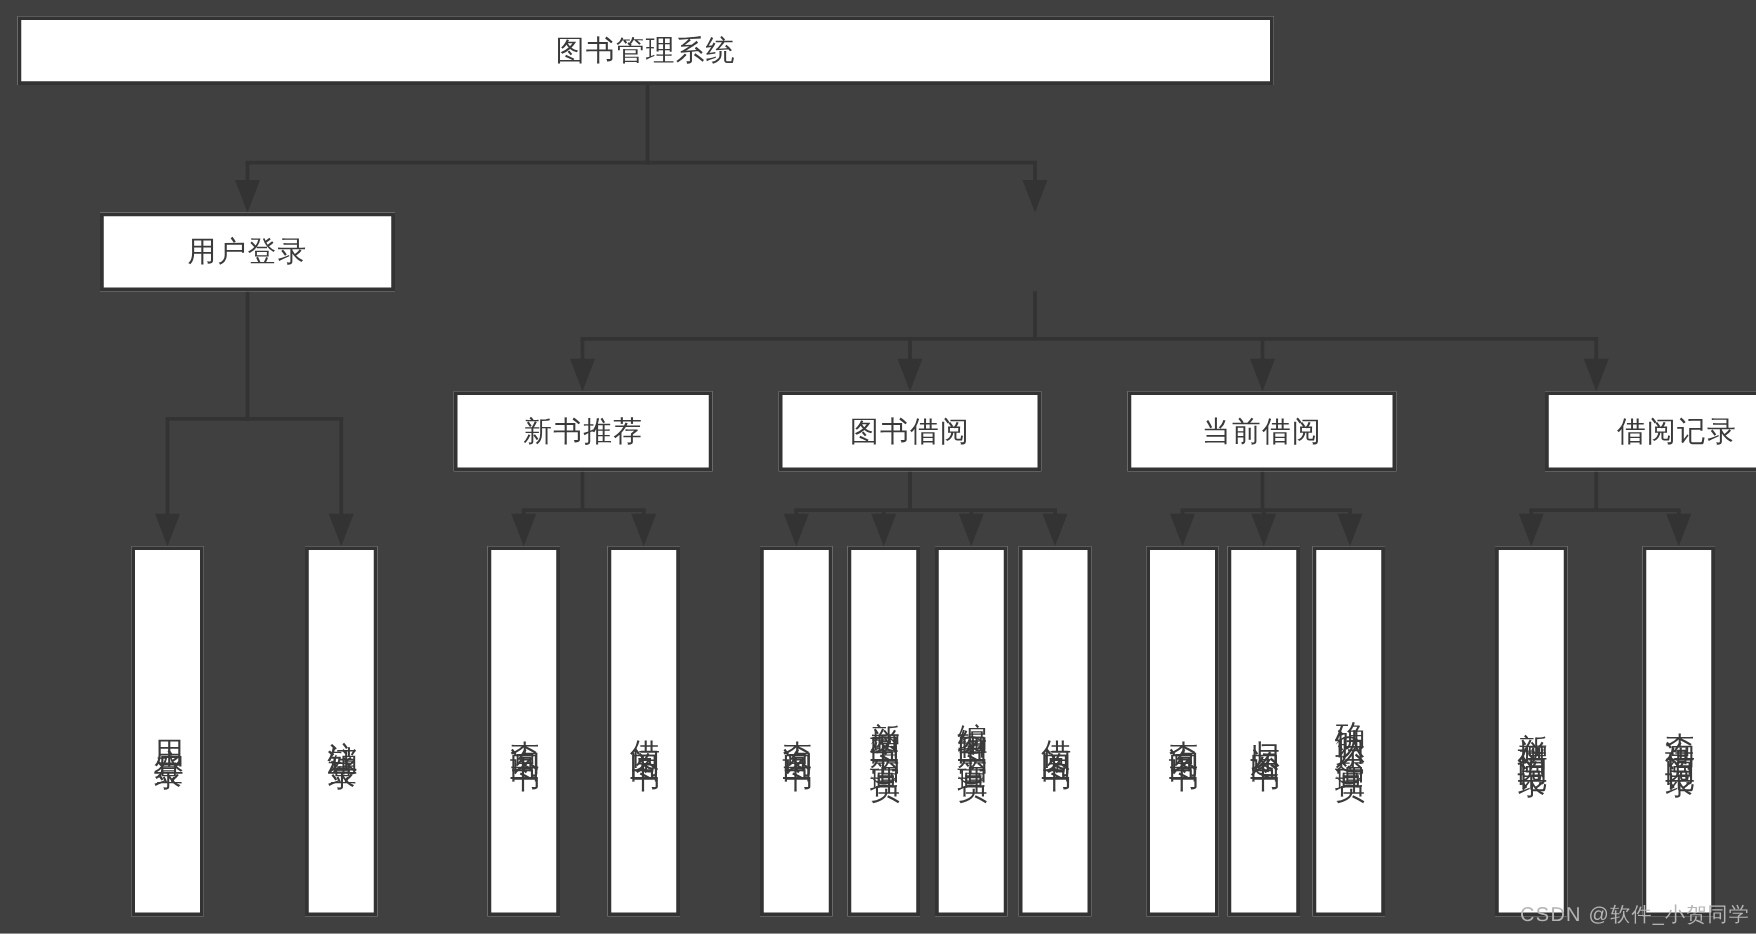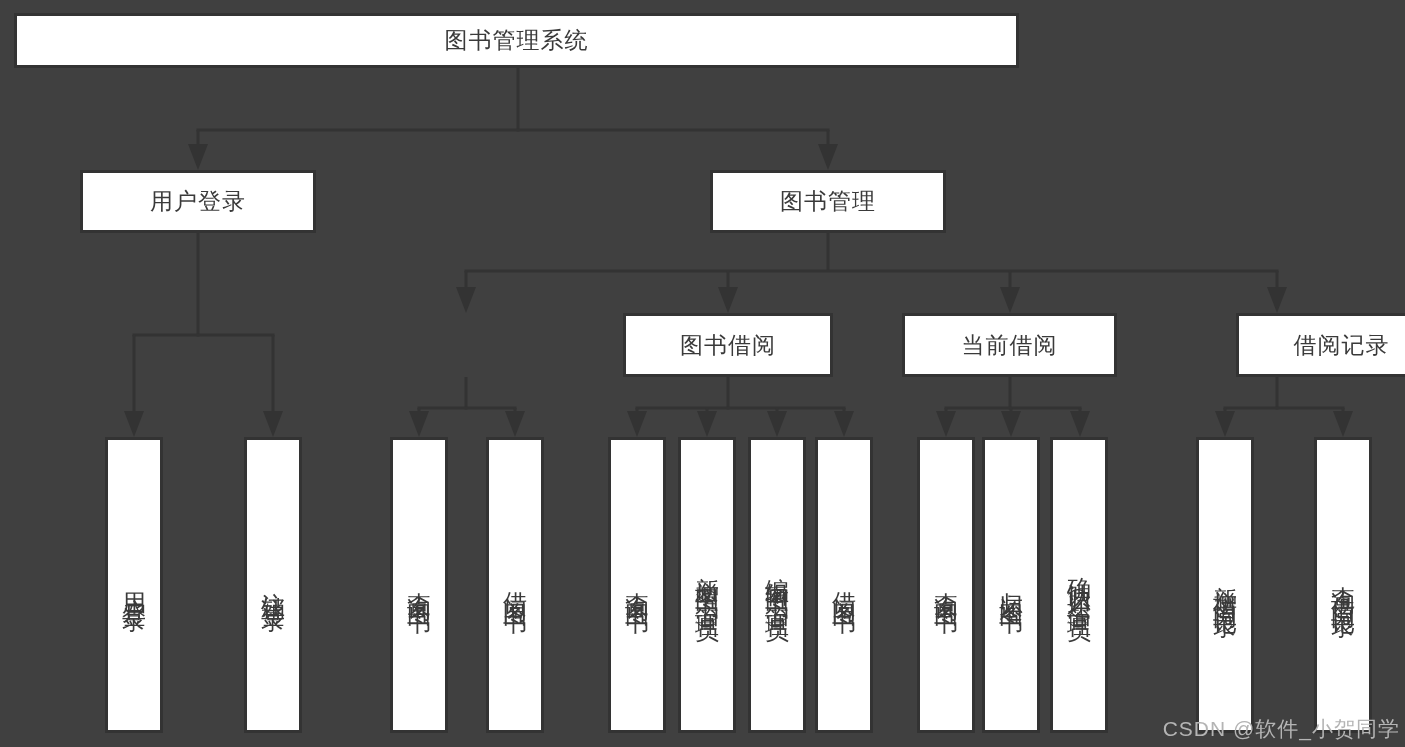--- a/index.html
+++ b/index.html
@@ -42,21 +42,21 @@
     text-orientation: mixed;
     font-size: 24px;
     letter-spacing: 6px;
     line-height: 1;
   }
   .watermark {
     position: absolute;
     right: 5px;
     bottom: 4px;
     color: #b4b4b4;
-    font-size: 21px;
+    font-size: 16px;
     letter-spacing: 1px;
     z-index: 5;
   }
 </style>
 </head>
 <body>
 
 <div class="canvas">
 
   <svg class="connectors" viewBox="0 0 1405 747" xmlns="http://www.w3.org/2000/svg">
@@ -124,22 +124,22 @@
       <polygon points="1001,411 1021,411 1011,437"></polygon>
       <polygon points="1070,411 1090,411 1080,437"></polygon>
       <polygon points="1215,411 1235,411 1225,437"></polygon>
       <polygon points="1333,411 1353,411 1343,437"></polygon>
     </g>
   </svg>
 
   <div class="node h-node" style="left:14px; top:13px; width:1005px; height:55px;">图书管理系统</div>
 
   <div class="node h-node" style="left:80px; top:170px; width:236px; height:63px;">用户登录</div>
-  <div class="node h-node" style="left:710px; top:170px; width:236px; height:63px;">图书管理</div>
 
+  <div class="node h-node" style="left:363px; top:313px; width:207px; height:64px;">新书推荐</div>
   <div class="node h-node" style="left:902px; top:313px; width:215px; height:64px;">当前借阅</div>
   <div class="node h-node" style="left:623px; top:313px; width:210px; height:64px;">图书借阅</div>
   <div class="node h-node" style="left:1236px; top:313px; width:211px; height:64px;">借阅记录</div>
 
   <div class="node v-node" style="left:105px; top:437px; width:58px; height:296px;">用户登录</div>
   <div class="node v-node" style="left:244px; top:437px; width:58px; height:296px;">注销登录</div>
 
   <div class="node v-node" style="left:390px; top:437px; width:58px; height:296px;">查询图书</div>
   <div class="node v-node" style="left:486px; top:437px; width:58px; height:296px;">借阅图书</div>
 

